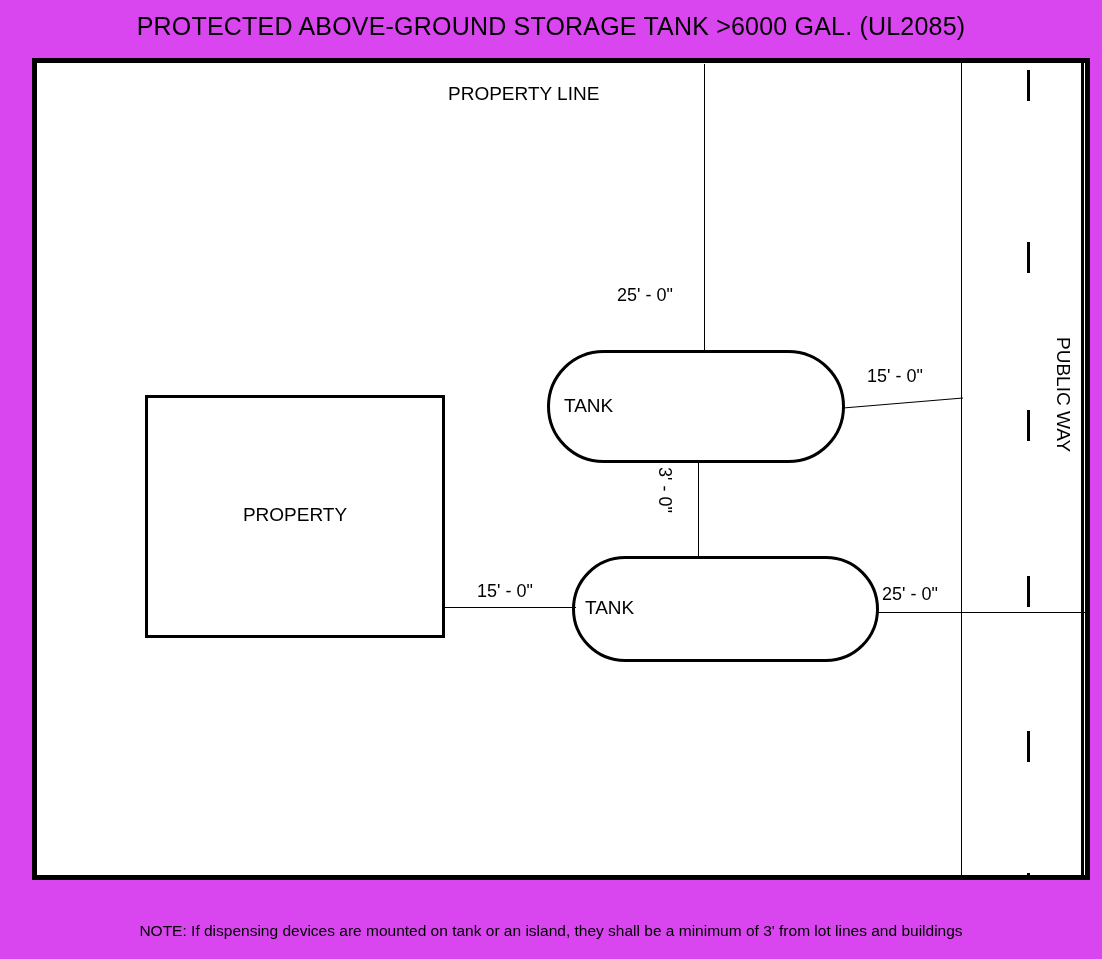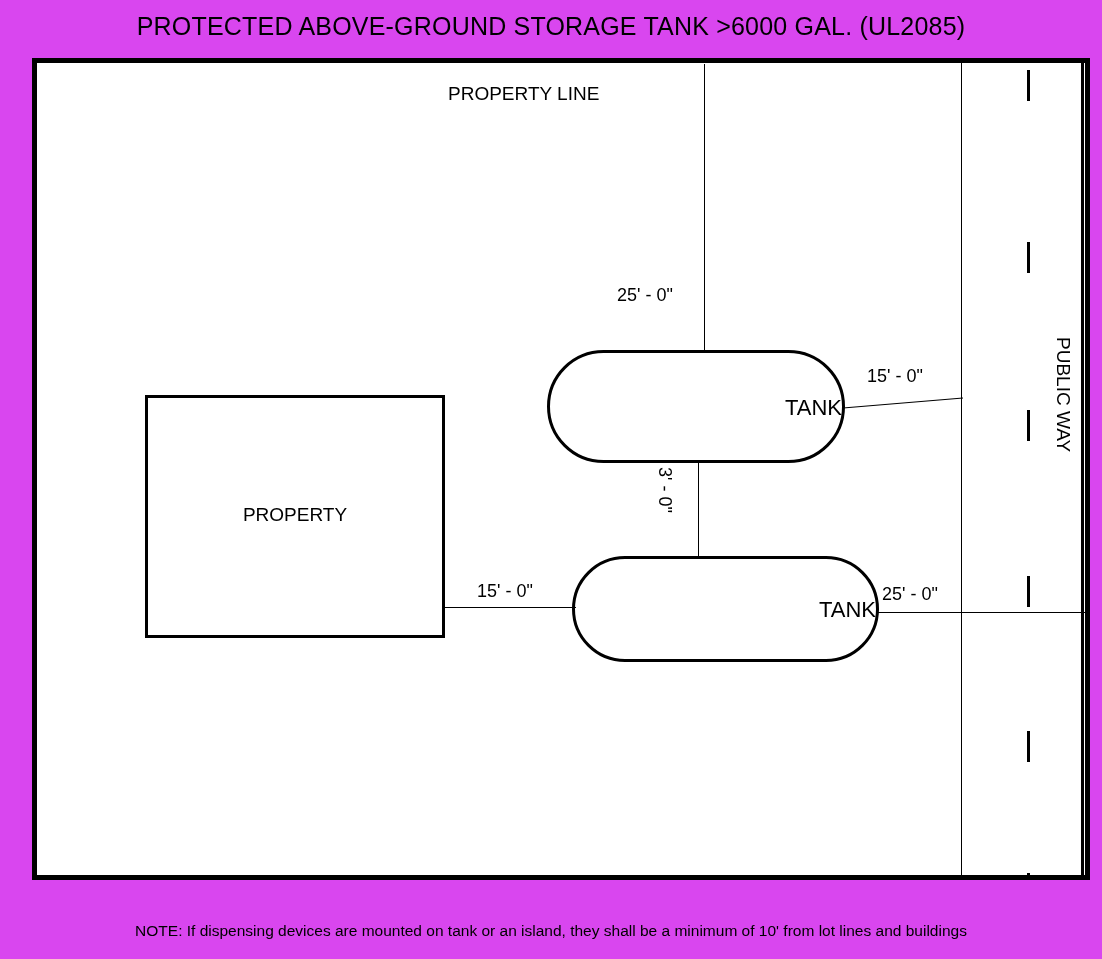--- a/index.html
+++ b/index.html
@@ -121,22 +121,22 @@
     border: 3px solid #000;
     background: #fff;
     box-sizing: border-box;
   }
   .tank-label {
     position: absolute;
     left: 0;
     top: 50%;
     width: 100%;
     margin-top: -12px;
-    text-align: right;
-    font-size: 22px;
+    text-align: left;
+    font-size: 19px;
     color: #000;
   }
   #tank-upper {
     left: 530px;
     top: 360px;
     width: 298px;
     height: 113px;
     border-radius: 57px;
   }
   #tank-upper .tank-label { text-indent: 14px; }
@@ -213,15 +213,15 @@
     <div class="dim-label rot-cw" style="left:638px; top:404px;">3' - 0"</div>
 
     <div class="hline" style="left:406px; top:544px; width:133px;"></div>
     <div class="dim-label" style="left:440px; top:518px;">15' - 0"</div>
 
     <div class="hline" style="left:840px; top:549px; width:213px;"></div>
     <div class="dim-label" style="left:845px; top:521px;">25' - 0"</div>
 
   </div>
 
-  <div id="note">NOTE: If dispensing devices are mounted on tank or an island, they shall be a minimum of 10' from lot lines and buildings</div>
+  <div id="note">NOTE: If dispensing devices are mounted on tank or an island, they shall be a minimum of 3' from lot lines and buildings</div>
 
 </div>
 
 </body></html>

